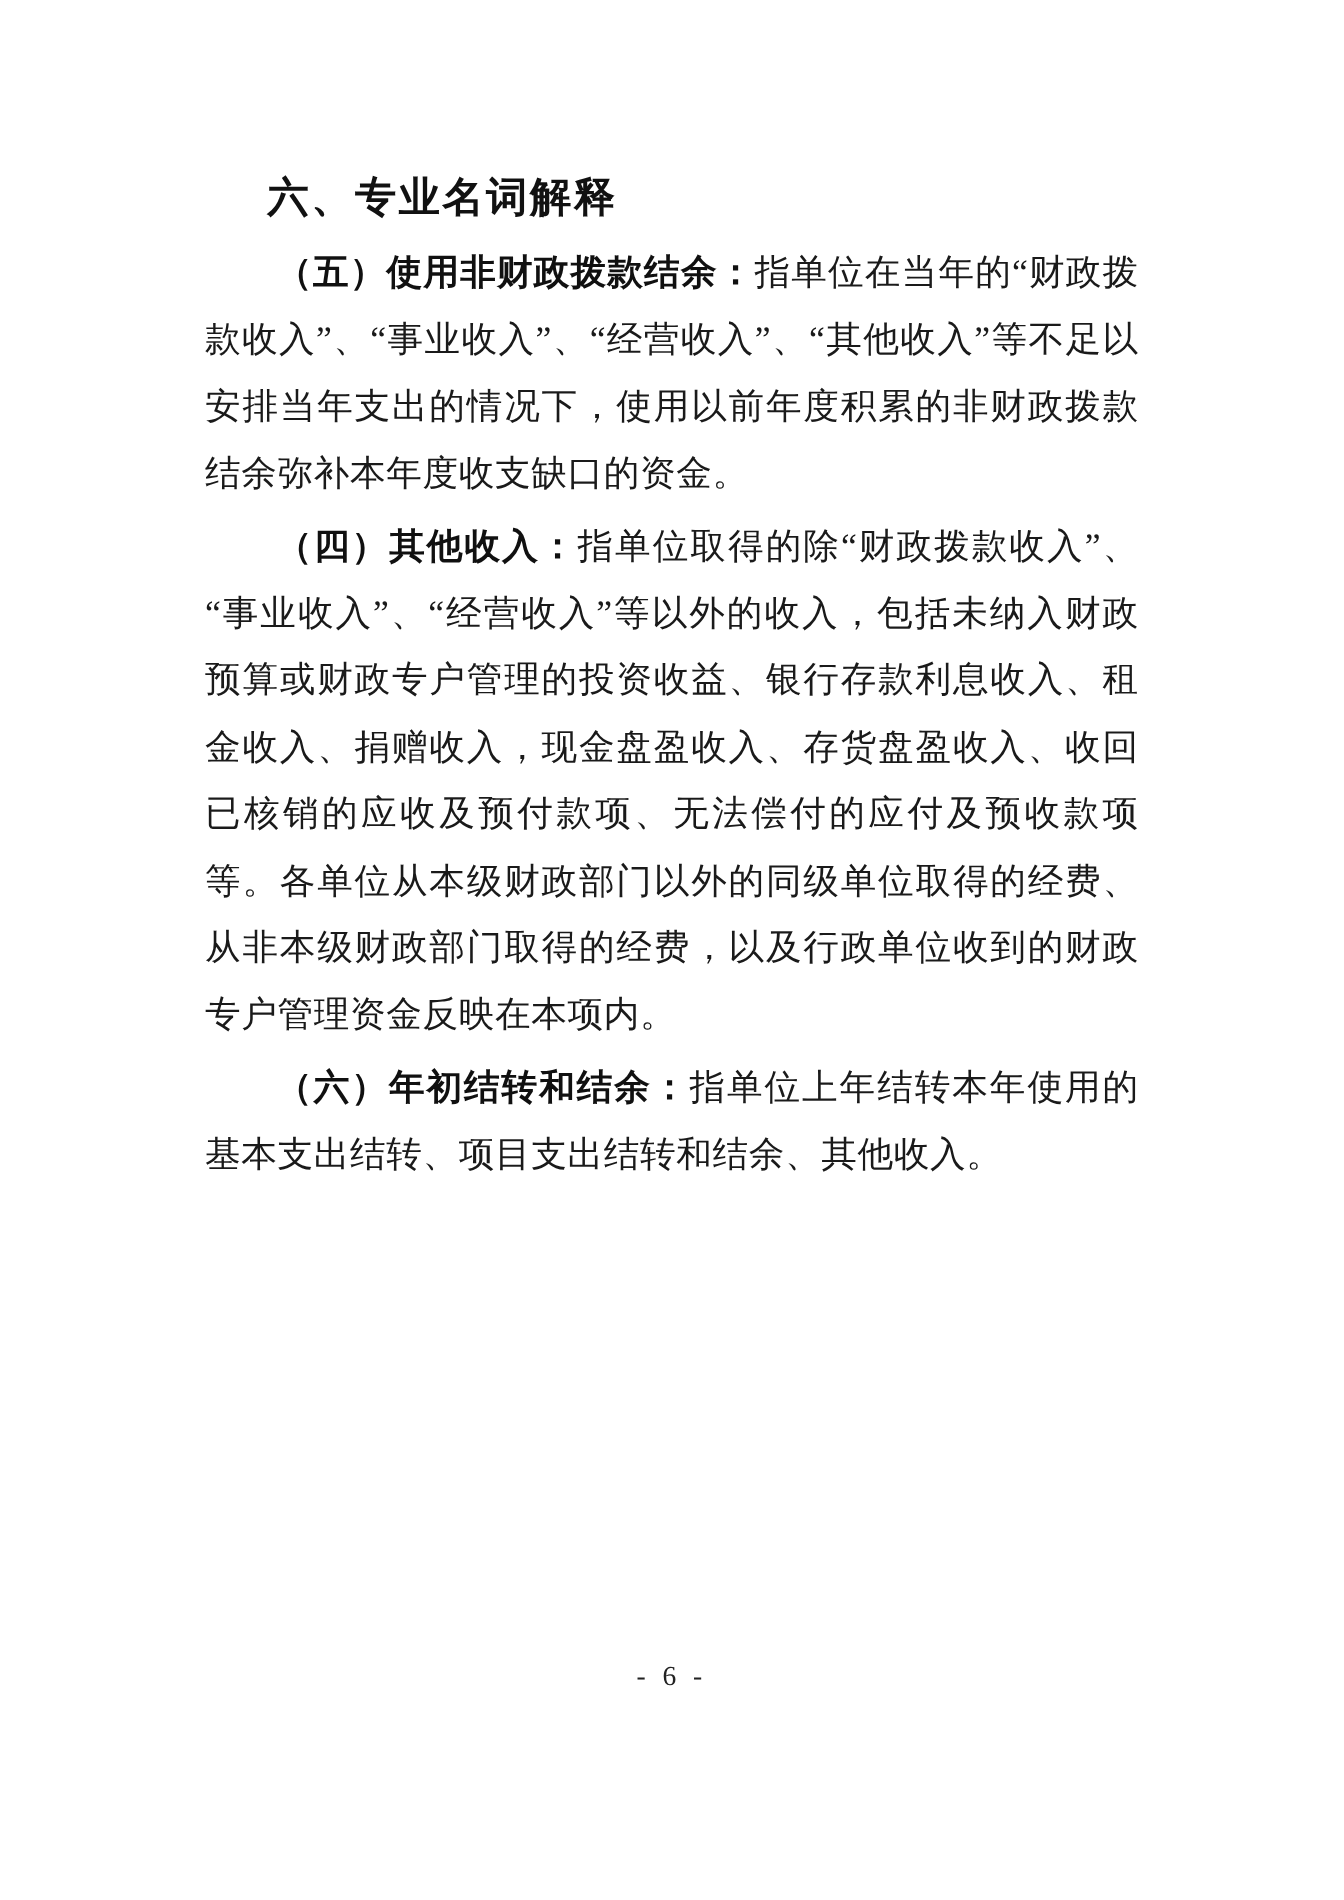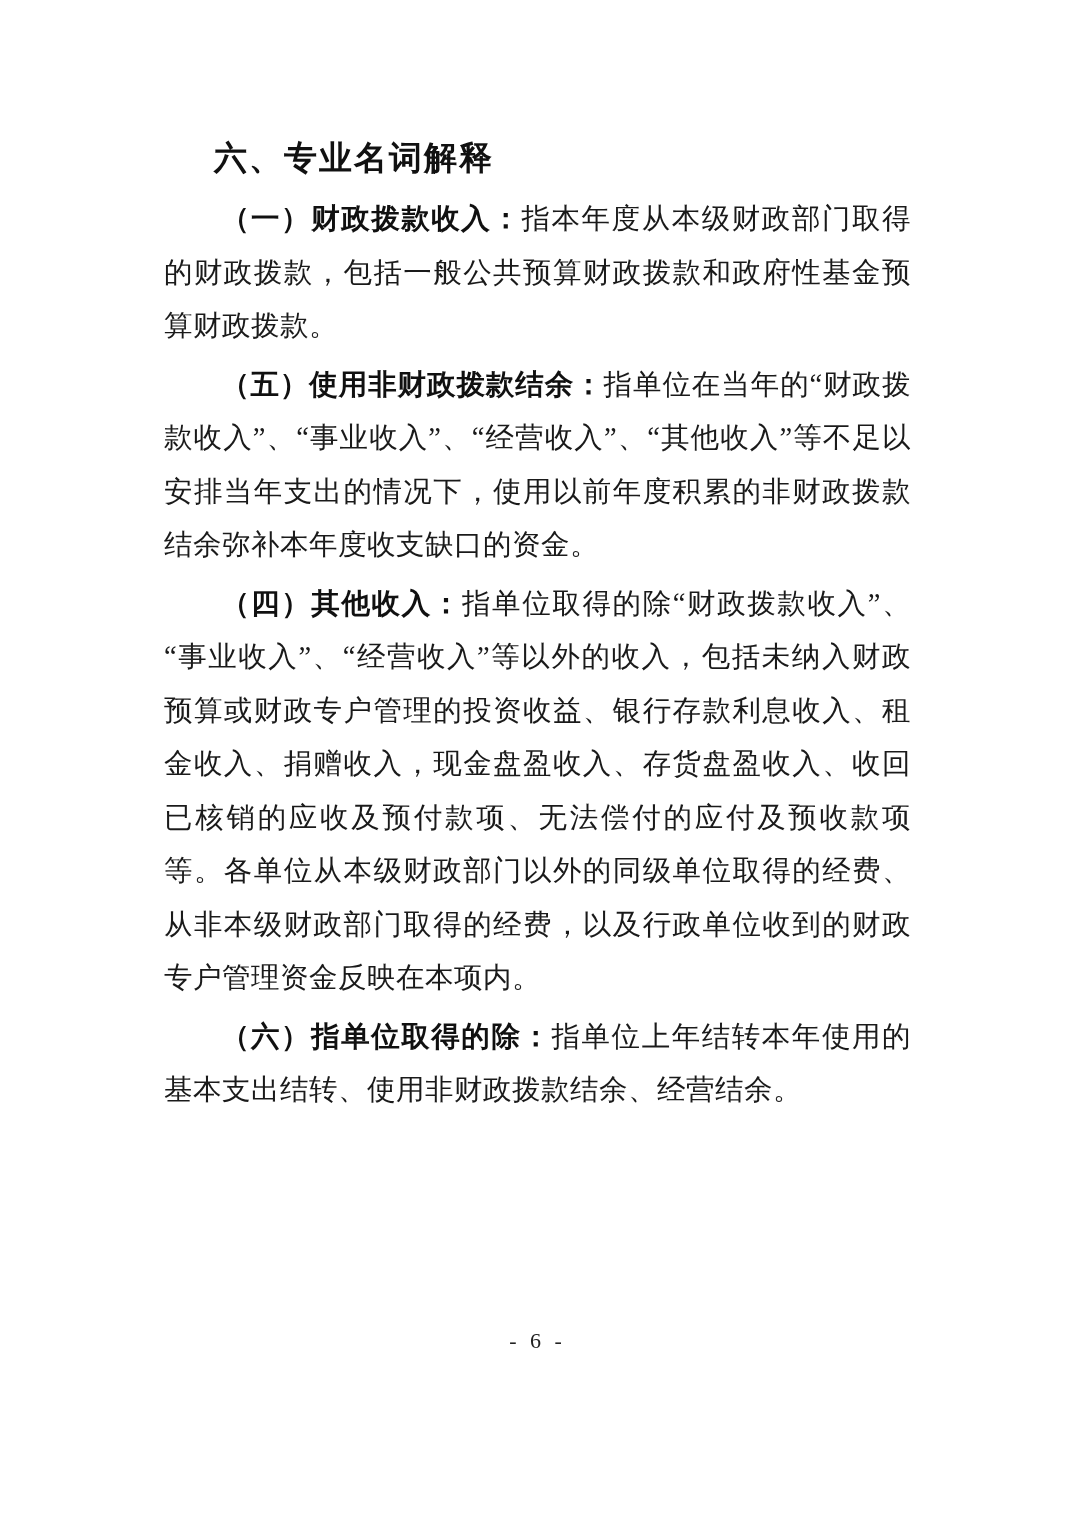--- a/index.html
+++ b/index.html
@@ -55,25 +55,24 @@
     color: #222222;
   }
 </style>
 </head>
 <body>
 
 <div class="page">
 
   <h2 class="heading">六、专业名词解释</h2>
 
-  <p class="para"><b class="lead">（一）财政拨款收入：</b><span>指本年度从本级财政部门取得的财政拨款，包括一般公共预算财政拨款和政府性基金预算财政拨款。</span></p>
 
 
 
   <p class="para"><b class="lead">（五）使用非财政拨款结余：</b><span>指单位在当年的“财政拨款收入”、“事业收入”、“经营收入”、“其他收入”等不足以安排当年支出的情况下，使用以前年度积累的非财政拨款结余弥补本年度收支缺口的资金。</span></p>
 
   <p class="para"><b class="lead">（四）其他收入：</b><span>指单位取得的除“财政拨款收入”、“事业收入”、“经营收入”等以外的收入，包括未纳入财政预算或财政专户管理的投资收益、银行存款利息收入、租金收入、捐赠收入，现金盘盈收入、存货盘盈收入、收回已核销的应收及预付款项、无法偿付的应付及预收款项等。各单位从本级财政部门以外的同级单位取得的经费、从非本级财政部门取得的经费，以及行政单位收到的财政专户管理资金反映在本项内。</span></p>
 
-  <p class="para"><b class="lead">（六）指单位取得的除：</b><span>指单位上年结转本年使用的基本支出结转、使用非财政拨款结余、经营结余。</span></p>
+  <p class="para"><b class="lead">（六）年初结转和结余：</b><span>指单位上年结转本年使用的基本支出结转、项目支出结转和结余、其他收入。</span></p>
 
   <div class="footer">- 6 -</div>
 
 </div>
 
 </body></html>

